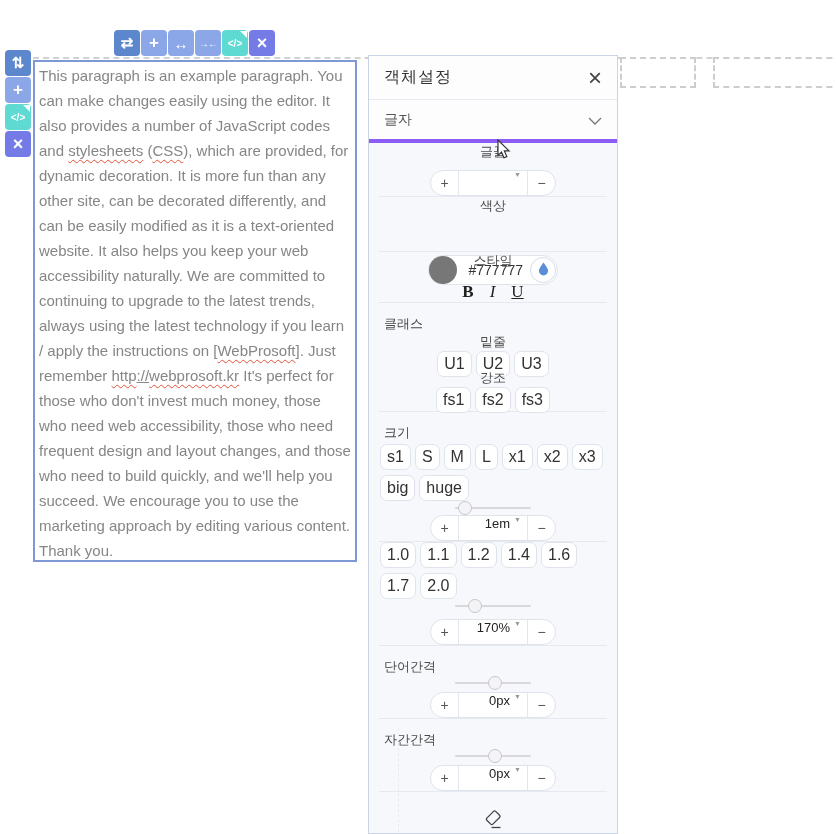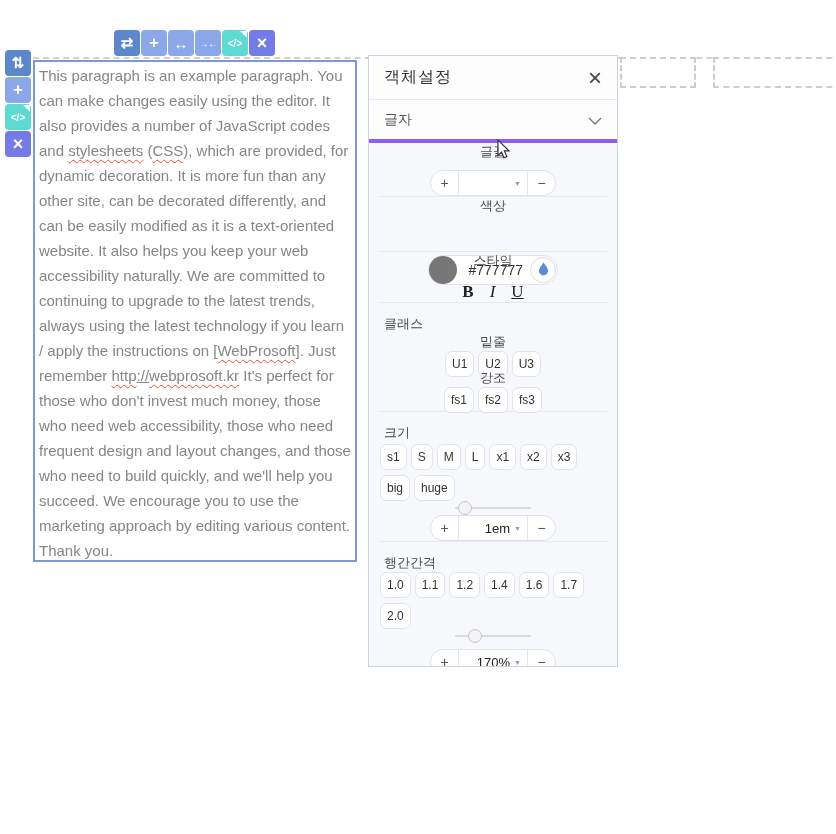--- a/index.html
+++ b/index.html
@@ -23,21 +23,21 @@
 
   
   .tb{position:absolute;display:flex;gap:1px;z-index:6;}
   .tb-top{left:114px;top:30px;}
   .tb-left{left:5px;top:50px;flex-direction:column;}
   .tb-btn{width:26px;height:26px;border:none;border-radius:4px;color:#fff;display:flex;align-items:center;
           justify-content:center;position:relative;padding:0;font-family:inherit;font-weight:bold;cursor:pointer;}
   .corner{position:absolute;top:1px;right:1px;width:0;height:0;border-top:7px solid #fff;border-left:7px solid transparent;opacity:.95;}
 
   
-  .panel{position:absolute;left:368px;top:55px;width:250px;height:612px;background:#f7f8fb;
+  .panel{position:absolute;left:368px;top:55px;width:250px;height:779px;background:#f7f8fb;
          border:1px solid #ccd3e4;box-sizing:border-box;overflow:hidden;z-index:3;}
   .p-head{height:43px;background:#fdfdfe;border-bottom:1px solid #e7e9f0;display:flex;align-items:center;
           justify-content:space-between;padding:0 15px;}
   .p-title{font-size:16px;color:#333;font-weight:500;letter-spacing:1px;}
   .p-close{font-size:24px;color:#444;font-weight:300;line-height:20px;background:none;border:none;padding:0;cursor:pointer;}
   .p-select{height:39px;background:#fdfdfe;border-bottom:4px solid #8b5cf6;display:flex;align-items:center;
             justify-content:space-between;padding:0 15px;font-size:14px;color:#555;cursor:pointer;}
   .p-body{position:relative;}
   .panel-dash{position:absolute;left:29px;top:585px;height:200px;border-left:1px dashed #eaeaf0;}
 
@@ -55,21 +55,21 @@
   .row-slider-b{height:46px;}
   .row-slider-c{height:42px;}
   .row-eraser{height:42px;justify-content:flex-end;}
 
   
   .pill{display:flex;align-items:center;width:126px;height:26px;background:#fff;border:1px solid #dfe3ec;
         border-radius:13px;box-sizing:border-box;}
   .pill-btn{width:27px;flex:none;background:none;border:none;font-size:14px;color:#555;display:flex;
             align-items:center;justify-content:center;padding:0;cursor:pointer;font-family:inherit;}
   .pill-val{flex:1;align-self:stretch;border-left:1px solid #e3e6ee;border-right:1px solid #e3e6ee;
-            display:flex;align-items:center;justify-content:flex-end;gap:4px;padding:0 6px;font-size:13px;
+            display:flex;justify-content:flex-end;gap:4px;padding:0 6px;font-size:13px;
             color:#222;cursor:pointer;background:#fff;}
   .caret{font-size:7px;color:#999;}
 
   
   .color-ctl{display:flex;align-items:center;width:130px;height:30px;border:1px solid #dfe3ec;
              border-radius:15px;background:#fff;box-sizing:border-box;margin-top:40px;}
   .swatch{width:28px;height:28px;border-radius:50%;flex:none;}
   .color-val{flex:1;text-align:right;font-size:14px;color:#333;padding-right:7px;}
   .dropper{width:26px;height:26px;border-radius:50%;border:1px solid #d6dcea;background:#fff;margin-right:1px;
            display:flex;align-items:center;justify-content:center;flex:none;padding:0;cursor:pointer;}
@@ -77,21 +77,21 @@
   
   .biu{display:flex;gap:16px;align-items:center;font-family:"Liberation Serif", serif;font-size:17px;color:#222;}
   .biu span{cursor:pointer;}
   .biu .b{font-weight:bold;}
   .biu .i{font-style:italic;}
   .biu .u2{text-decoration:underline;}
 
   
   .chips{display:flex;flex-wrap:wrap;gap:5px 4px;padding:0 11px;align-items:center;}
   .chips-inline{padding:0;gap:4px;}
-  .chip{height:26px;background:#fff;border:1px solid #dfe3ec;border-radius:7px;font-size:12px;color:#333;
+  .chip{height:26px;background:#fff;border:1px solid #dfe3ec;border-radius:7px;font-size:16px;color:#333;
         display:inline-flex;align-items:center;padding:0 6px;box-sizing:border-box;cursor:pointer;}
   .chips-size{margin-top:2px;}
 
   
   .slider{position:relative;width:76px;height:14px;cursor:pointer;}
   .track{position:absolute;left:0;right:0;top:6px;height:2px;background:#d9d9dd;border-radius:1px;}
   .knob{position:absolute;top:0;width:14px;height:14px;border-radius:50%;background:#f4f4f6;
         border:1px solid #c6c6cc;box-sizing:border-box;transform:translateX(-50%);}
 
   .cursor{position:absolute;left:496px;top:139px;z-index:20;}
@@ -222,23 +222,20 @@
         <button class="pill-btn">+</button>
         <div class="pill-val">
           <span>1em</span>
           <span class="caret">▼</span>
         </div>
         <button class="pill-btn">−</button>
       </div>
     </div>
     <div class="divider"></div>
 
-    <div class="sec">
-        <span class="lab">행간간격</span>
-      </div>
     <div class="chips">
         <span class="chip">1.0</span>
         <span class="chip">1.1</span>
         <span class="chip">1.2</span>
         <span class="chip">1.4</span>
         <span class="chip">1.6</span>
         <span class="chip">1.7</span>
         <span class="chip">2.0</span>
       </div>
     <div class="row row-slider-b">

